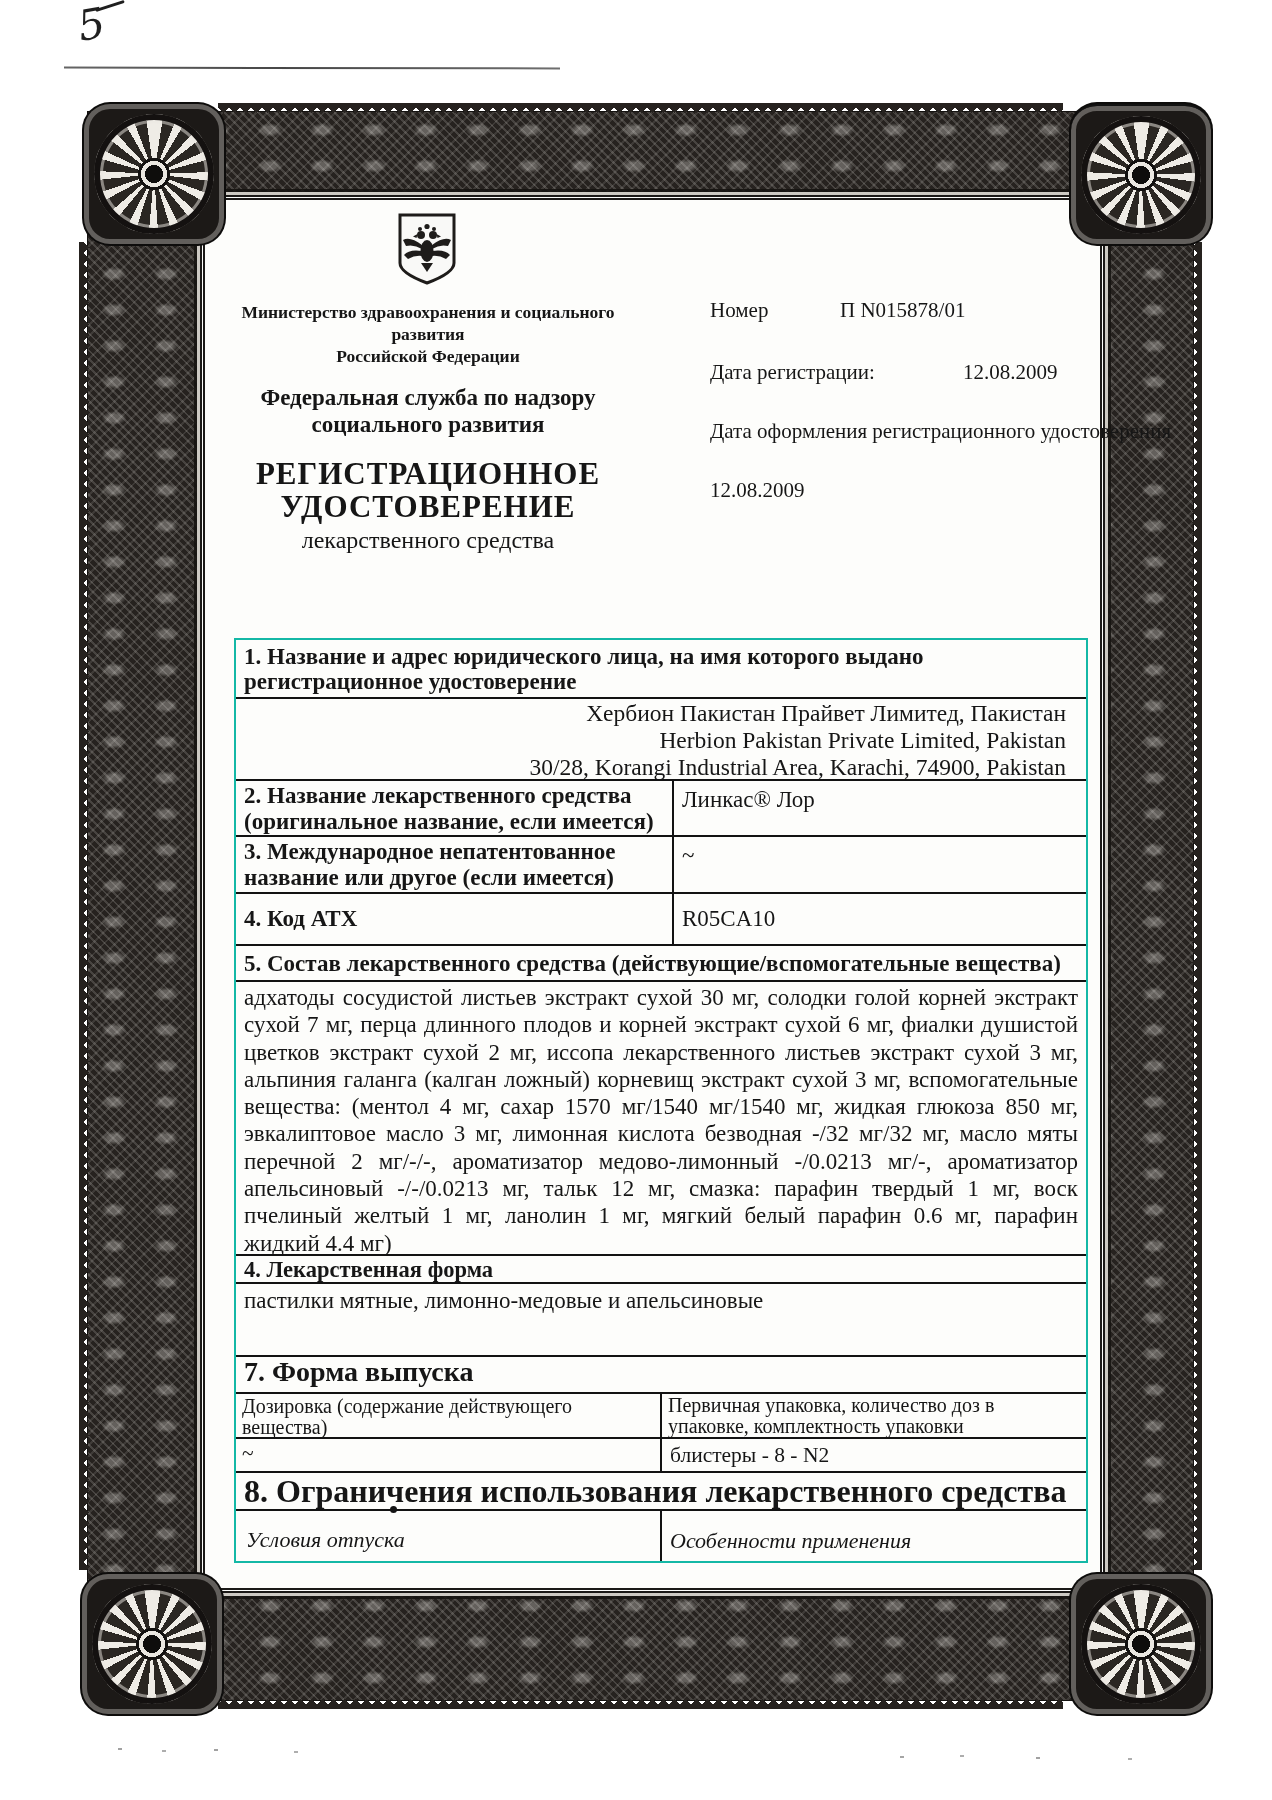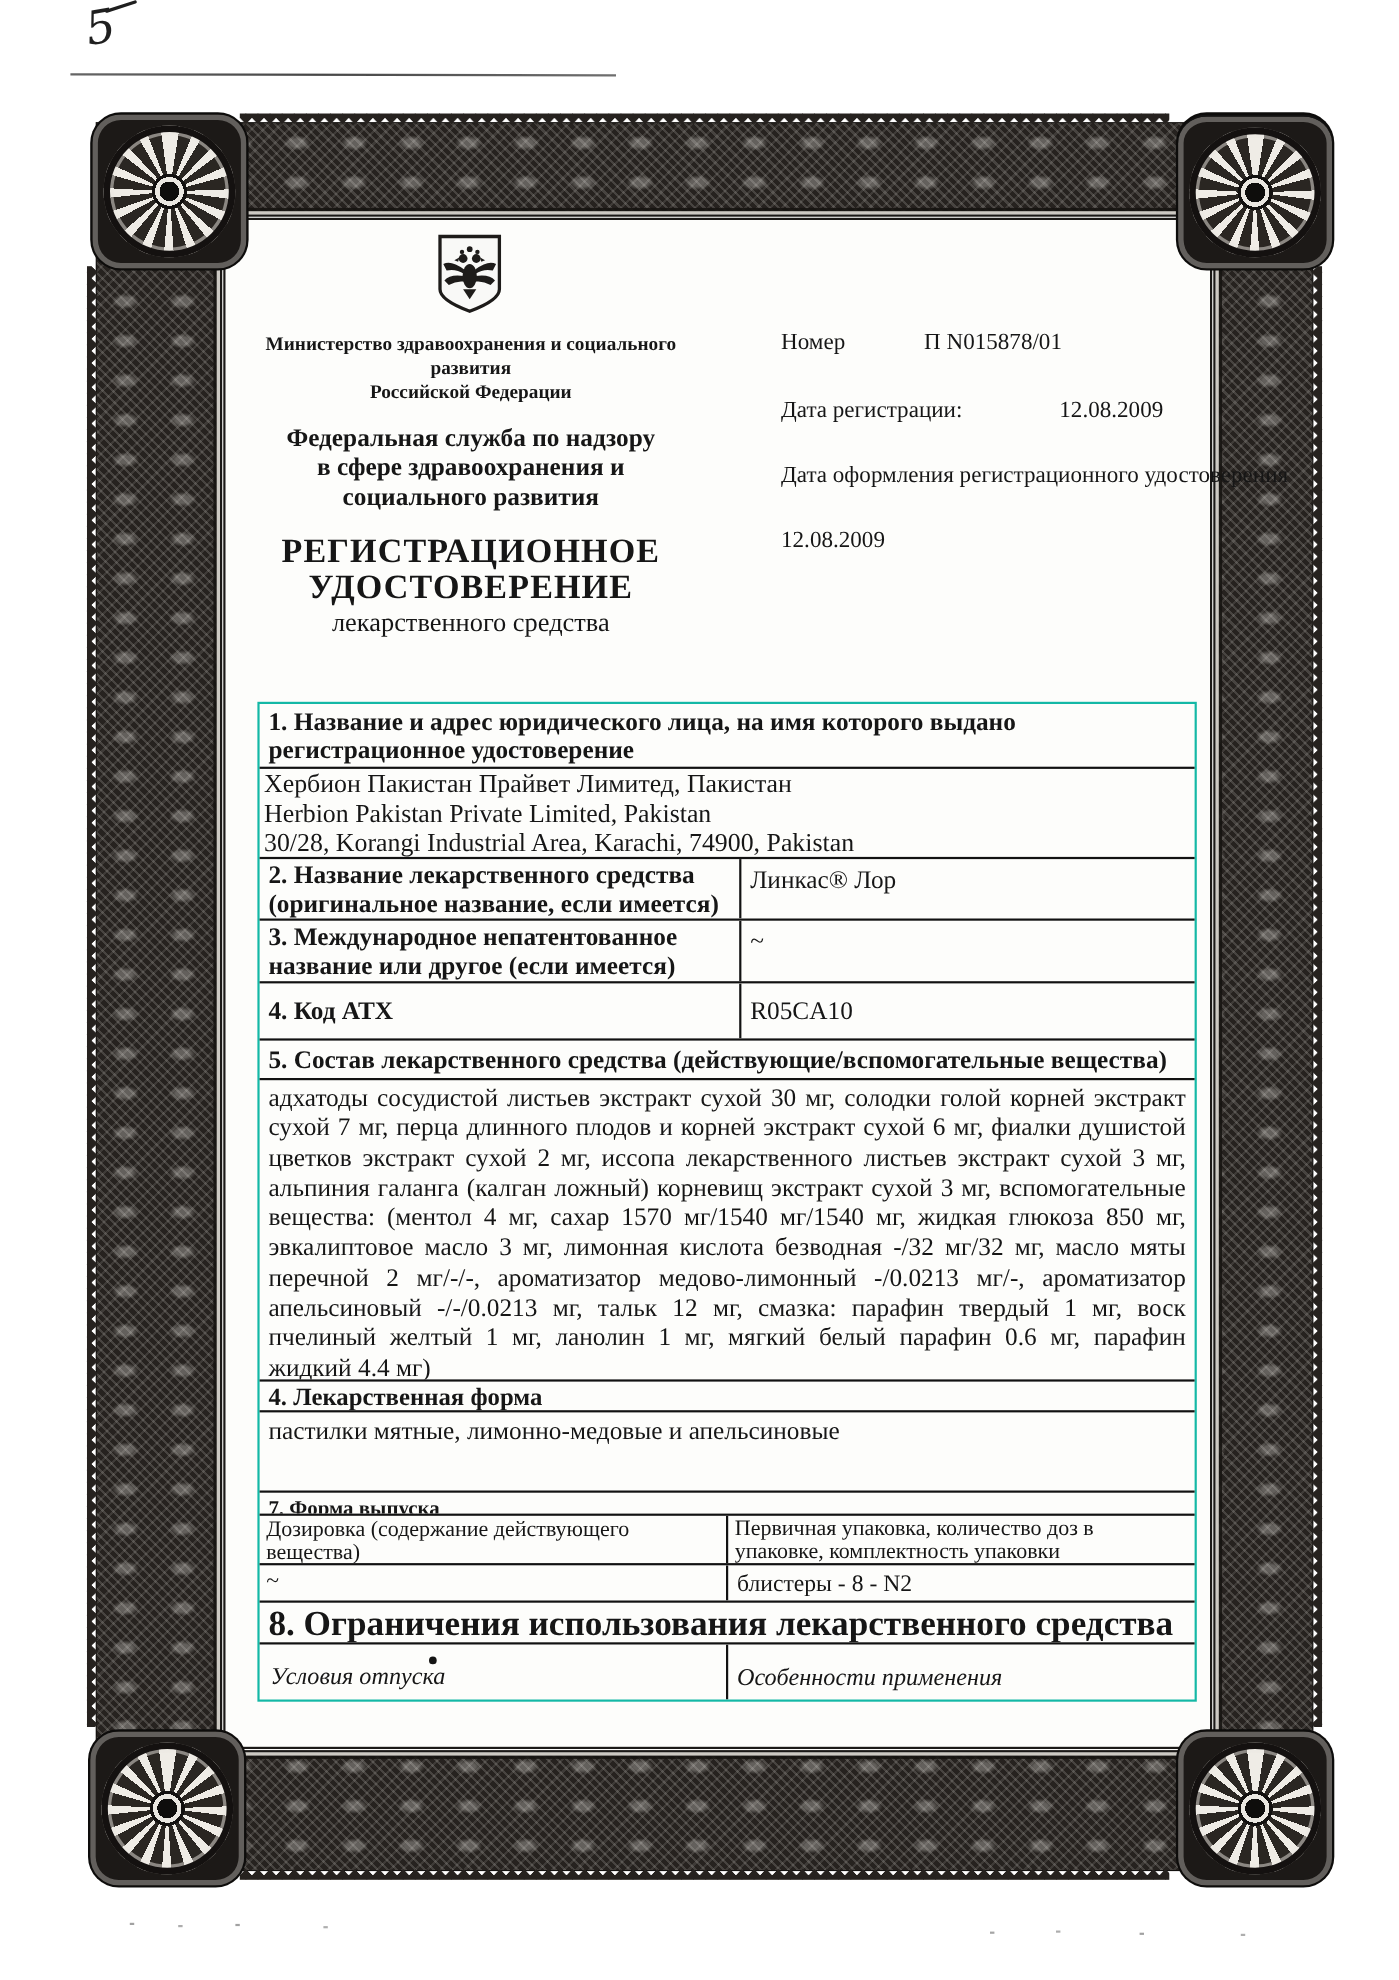--- a/index.html
+++ b/index.html
@@ -79,32 +79,32 @@
     position:absolute;left:234px;top:638px;width:854px;z-index:2;box-sizing:border-box;
     border:2px solid #14b8a6;font-size:23px;
   }
   .tr{box-sizing:border-box;border-top:2px solid #121212;position:relative;overflow:hidden;}
   .tr.first{border-top:none;}
   .cellrow{display:flex;height:100%;}
   .lcell{box-sizing:border-box;border-right:2px solid #121212;flex:none;}
   .rcell{box-sizing:border-box;flex:1;}
   .bold{font-weight:bold;}
   .r1h{height:57px;padding:4px 8px;line-height:25px;}
-  .r1c{height:82px;padding:1px 4px;}
+  .r1c{height:82px;padding:1px 20px;text-align:right;}
   .r1c div{line-height:27px;font-size:23.5px;}
   .r2{height:56px;} .r3{height:57px;} .r4{height:52px;}
   .r2 .lcell,.r3 .lcell,.r4 .lcell{width:438px;padding:2px 8px;line-height:26px;}
   .r2 .rcell,.r3 .rcell{padding:6px 8px;}
   .r4 .lcell{padding-top:12px;}
   .r4 .rcell{padding:12px 8px 0 8px;}
   .r5h{height:36px;padding:5px 8px;line-height:25px;}
   .r5c{height:274px;padding:2px 8px;line-height:27.3px;text-align:justify;}
   .r6h{height:28px;padding:1px 8px;font-size:22.5px;line-height:25px;}
   .r6c{height:73px;padding:3px 8px;line-height:27px;}
-  .r7h{height:21px;padding:2px 8px;font-size:19px;line-height:25px;}
+  .r7h{height:37px;padding:2px 8px;font-size:28px;line-height:25px;}
   .r7s{height:45px;font-size:20px;}
   .r7s .lcell{width:426px;padding:2px 6px;line-height:21px;}
   .r7s .rcell{padding:1px 6px;line-height:21px;}
   .r7v{height:34px;font-size:21.5px;}
   .r7v .lcell{width:426px;padding:2px 6px;}
   .r7v .rcell{padding:4px 8px;}
   .r8h{height:38px;padding:5px 8px;font-size:32px;line-height:27px;}
   .r8c{height:52px;font-style:italic;font-size:22px;}
   .r8c .lcell{width:426px;padding:16px 10px 0 10px;}
   .r8c .rcell{padding:17px 8px 0 8px;border-radius:15px;}
@@ -156,21 +156,20 @@
 </div>
 
 <div class="head-left">
   <div class="ministry">
     <div>Министерство здравоохранения и социального</div>
     <div>развития</div>
     <div>Российской Федерации</div>
   </div>
   <div class="service">
     <div>Федеральная служба по надзору</div>
-    <div>в сфере здравоохранения и</div>
     <div>социального развития</div>
   </div>
   <div class="doc-title">
     <div>РЕГИСТРАЦИОННОЕ</div>
     <div>УДОСТОВЕРЕНИЕ</div>
   </div>
   <div class="doc-subtitle">лекарственного средства</div>
 </div>
 
 <div class="head-right">

